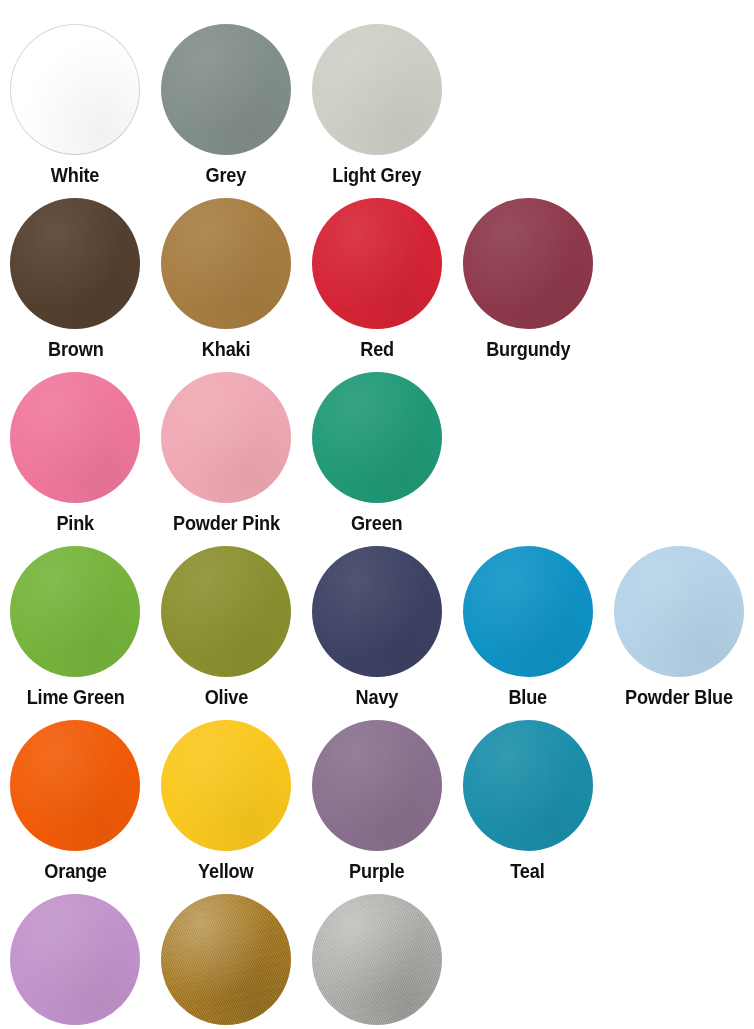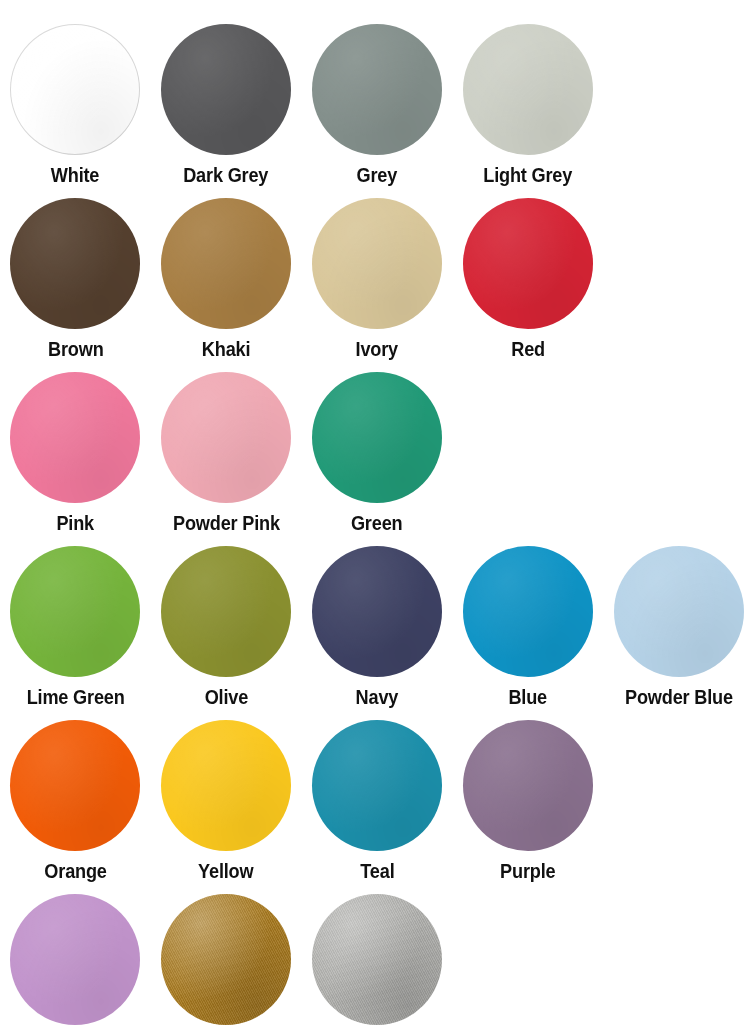--- a/index.html
+++ b/index.html
@@ -80,48 +80,44 @@
 </head>
 <body>
 
 <div id="swatch-chart">
     <div class="swatch-row">
       <div class="swatch-cell">
         <div class="swatch-disc outlined" style="background: rgb(255, 255, 255);"></div>
         <div class="swatch-label">White</div>
       </div>
       <div class="swatch-cell">
-        <div class="swatch-disc" style="background: rgb(88, 88, 90);"></div>
-        <div class="swatch-label">Dark Grey</div>
-      </div>
-      <div class="swatch-cell">
         <div class="swatch-disc" style="background: rgb(131, 143, 139);"></div>
         <div class="swatch-label">Grey</div>
       </div>
       <div class="swatch-cell">
         <div class="swatch-disc" style="background: rgb(205, 208, 198);"></div>
         <div class="swatch-label">Light Grey</div>
       </div>
     </div>
     <div class="swatch-row">
       <div class="swatch-cell">
         <div class="swatch-disc" style="background: rgb(85, 64, 47);"></div>
         <div class="swatch-label">Brown</div>
       </div>
       <div class="swatch-cell">
         <div class="swatch-disc" style="background: rgb(167, 126, 67);"></div>
         <div class="swatch-label">Khaki</div>
       </div>
       <div class="swatch-cell">
-        <div class="swatch-disc" style="background: rgb(217, 199, 154);"></div>
-        <div class="swatch-label">Ivory</div>
+        <div class="swatch-disc" style="background: rgb(214, 36, 53);"></div>
+        <div class="swatch-label">Red</div>
       </div>
       <div class="swatch-cell">
-        <div class="swatch-disc" style="background: rgb(214, 36, 53);"></div>
-        <div class="swatch-label">Red</div>
+        <div class="swatch-disc" style="background: rgb(142, 58, 76);"></div>
+        <div class="swatch-label">Burgundy</div>
       </div>
     </div>
     <div class="swatch-row">
       <div class="swatch-cell">
         <div class="swatch-disc" style="background: rgb(240, 120, 156);"></div>
         <div class="swatch-label">Pink</div>
       </div>
       <div class="swatch-cell">
         <div class="swatch-disc" style="background: rgb(240, 169, 180);"></div>
         <div class="swatch-label">Powder Pink</div>
@@ -156,26 +152,26 @@
     <div class="swatch-row">
       <div class="swatch-cell">
         <div class="swatch-disc" style="background: rgb(242, 92, 8);"></div>
         <div class="swatch-label">Orange</div>
       </div>
       <div class="swatch-cell">
         <div class="swatch-disc" style="background: rgb(250, 200, 30);"></div>
         <div class="swatch-label">Yellow</div>
       </div>
       <div class="swatch-cell">
+        <div class="swatch-disc" style="background: rgb(138, 113, 143);"></div>
+        <div class="swatch-label">Purple</div>
+      </div>
+      <div class="swatch-cell">
         <div class="swatch-disc" style="background: rgb(28, 143, 170);"></div>
         <div class="swatch-label">Teal</div>
-      </div>
-      <div class="swatch-cell">
-        <div class="swatch-disc" style="background: rgb(138, 113, 143);"></div>
-        <div class="swatch-label">Purple</div>
       </div>
     </div>
     <div class="swatch-row">
       <div class="swatch-cell">
         <div class="swatch-disc" style="background: rgb(194, 148, 204);"></div>
         <div class="swatch-label">Lilac</div>
       </div>
       <div class="swatch-cell">
         <div class="swatch-disc metallic" style="background: rgb(168, 122, 32);"></div>
         <div class="swatch-label">Gold</div>

